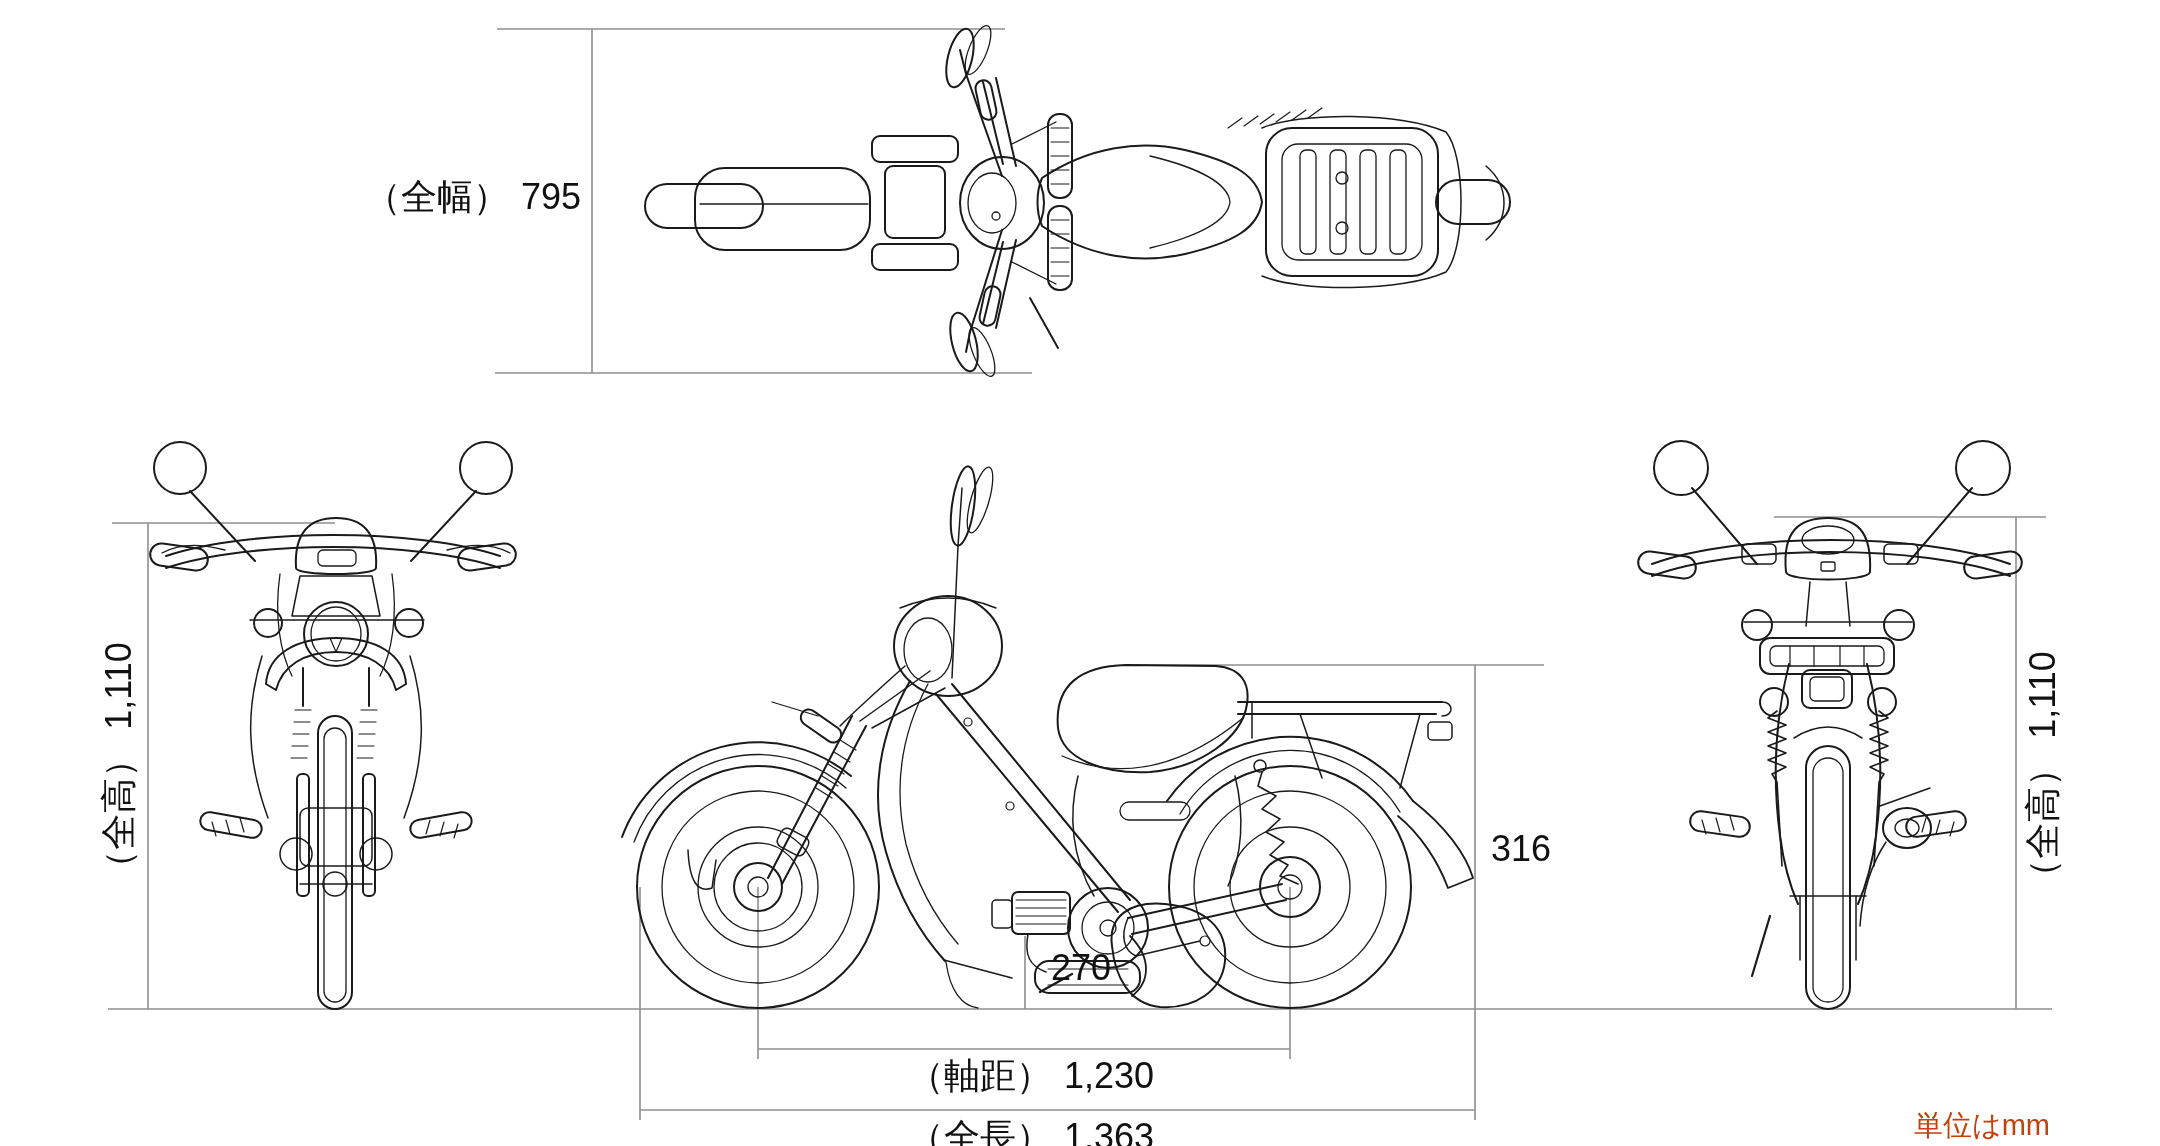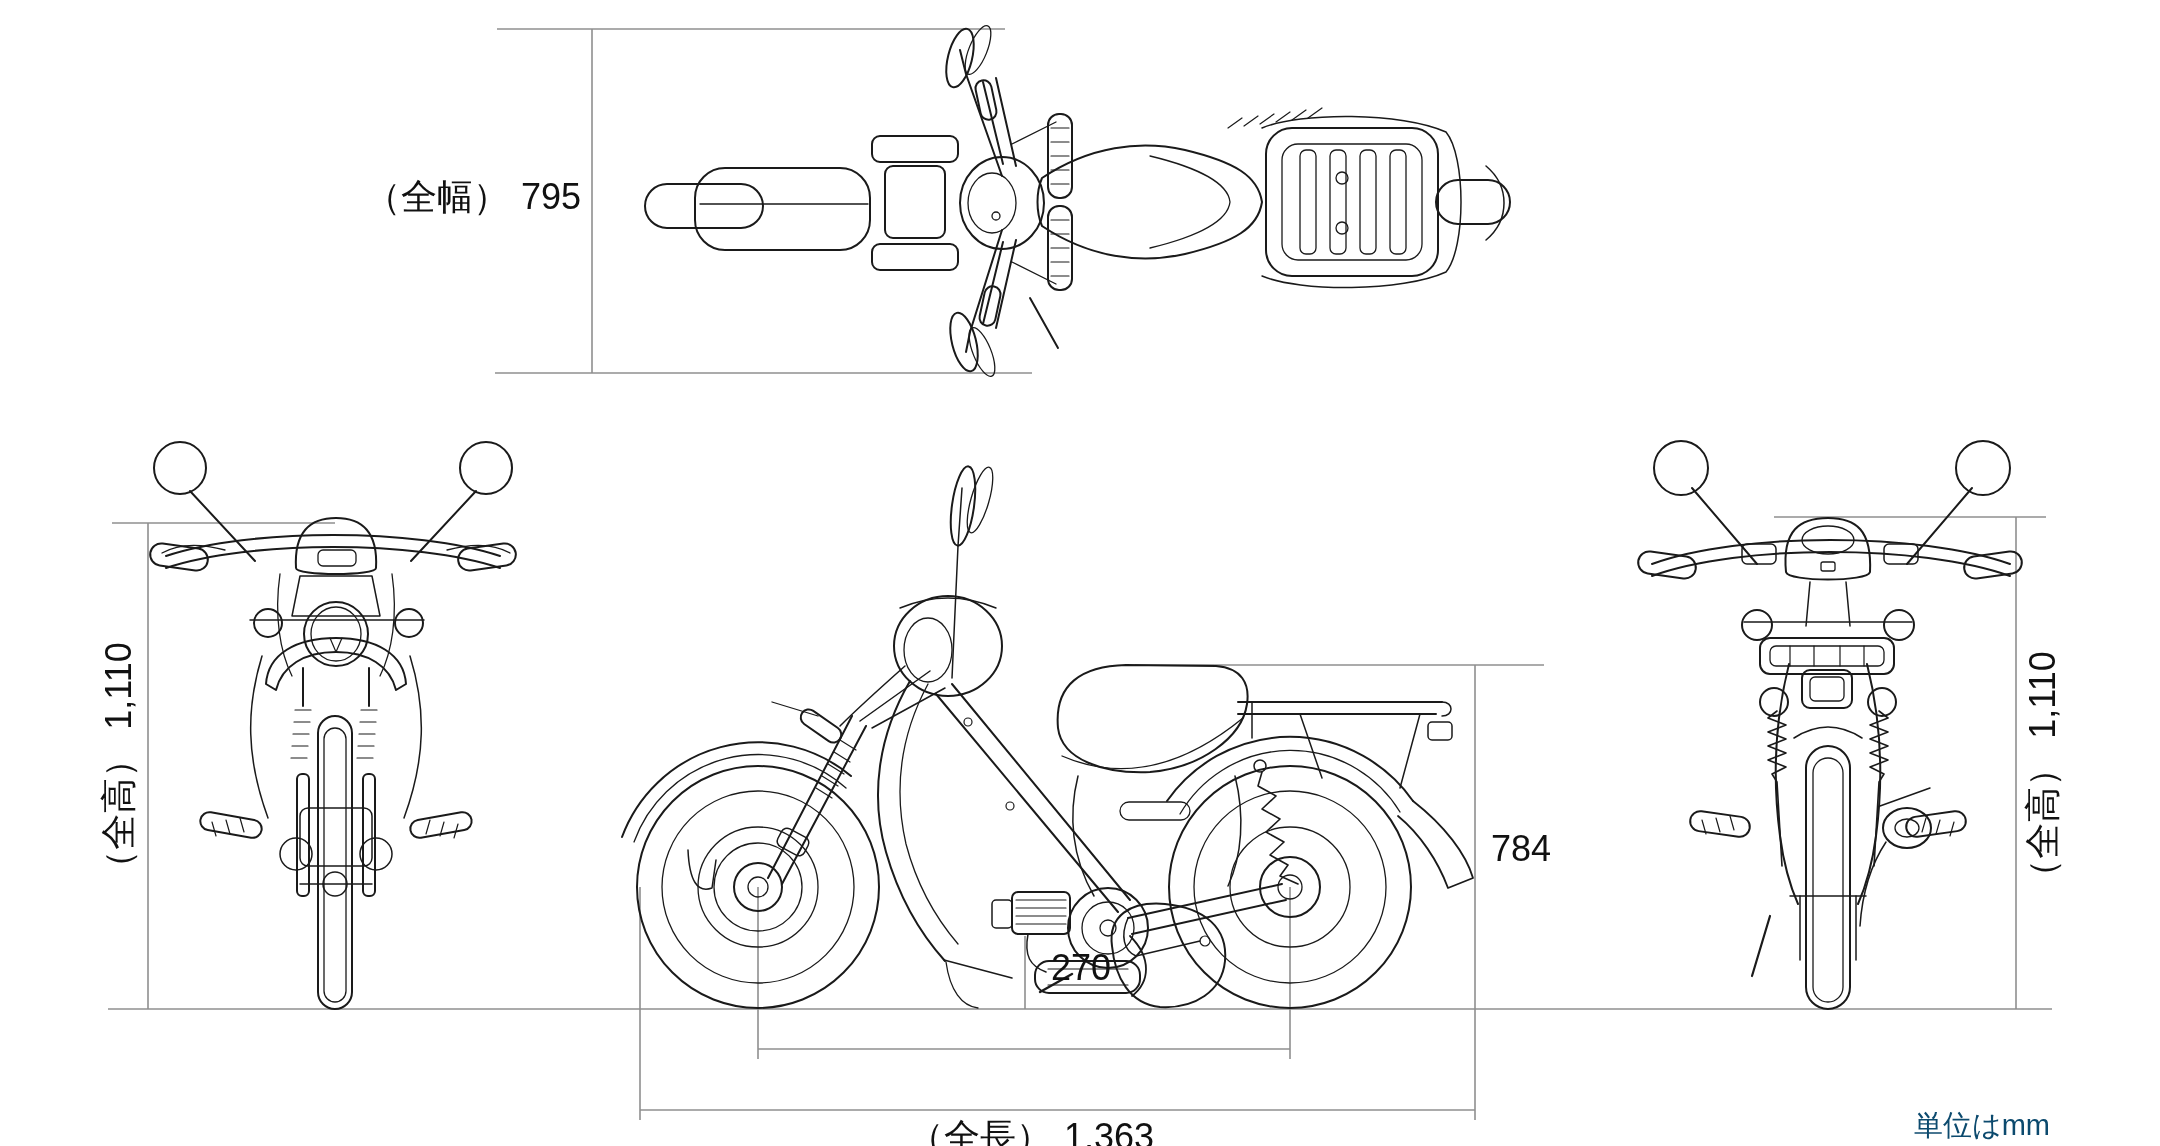--- a/index.html
+++ b/index.html
@@ -5,21 +5,21 @@
   html,body{margin:0;padding:0;background:#ffffff;}
   body{width:2160px;height:1146px;position:relative;overflow:hidden;
        font-family:"Liberation Sans","DejaVu Sans",sans-serif;}
   #stage{position:absolute;left:0;top:16px;width:2160px;height:1146px;}
   svg.art{position:absolute;left:0;top:0;}
   .dim-label{position:absolute;transform:translate(-50%,-50%);
     font-size:36px;color:#111;white-space:nowrap;letter-spacing:0;}
   .dim-label .gap{margin-left:12px;}
   .dim-label.rot{transform:translate(-50%,-50%) rotate(-90deg);}
   .units-note{position:absolute;transform:translate(-50%,-50%);
-    font-size:29px;color:#0c4a6e;white-space:nowrap;}
+    font-size:29px;color:#c2410c;white-space:nowrap;}
 </style>
 </head>
 <body>
 
 <div id="stage">
 
 <svg class="art" width="2160" height="1146" viewBox="0 0 2160 1146">
 
   <g stroke="#8f8f8f" stroke-width="1.6" fill="none">
     <line x1="108" y1="993" x2="2052" y2="993"></line>
@@ -335,27 +335,30 @@
 
   <div class="dim-label rot" style="left:119px;top:748px">
     <span>（全高）</span><span class="gap">1,110</span>
   </div>
 
   <div class="dim-label rot" style="left:2043px;top:757px">
     <span>（全高）</span><span class="gap">1,110</span>
   </div>
 
   <div class="dim-label" style="left:1521px;top:833px">
-    <span>784</span>
+    <span>316</span>
   </div>
 
   <div class="dim-label" style="left:1081px;top:952px">
     <span>270</span>
   </div>
 
+  <div class="dim-label" style="left:1031px;top:1060px">
+    <span>（軸距）</span><span class="gap">1,230</span>
+  </div>
 
   <div class="dim-label" style="left:1031px;top:1121px">
     <span>（全長）</span><span class="gap">1,363</span>
   </div>
 
   <div class="units-note" style="left:1982px;top:1110px">単位はmm</div>
 
 </div>
 
 </body></html>

